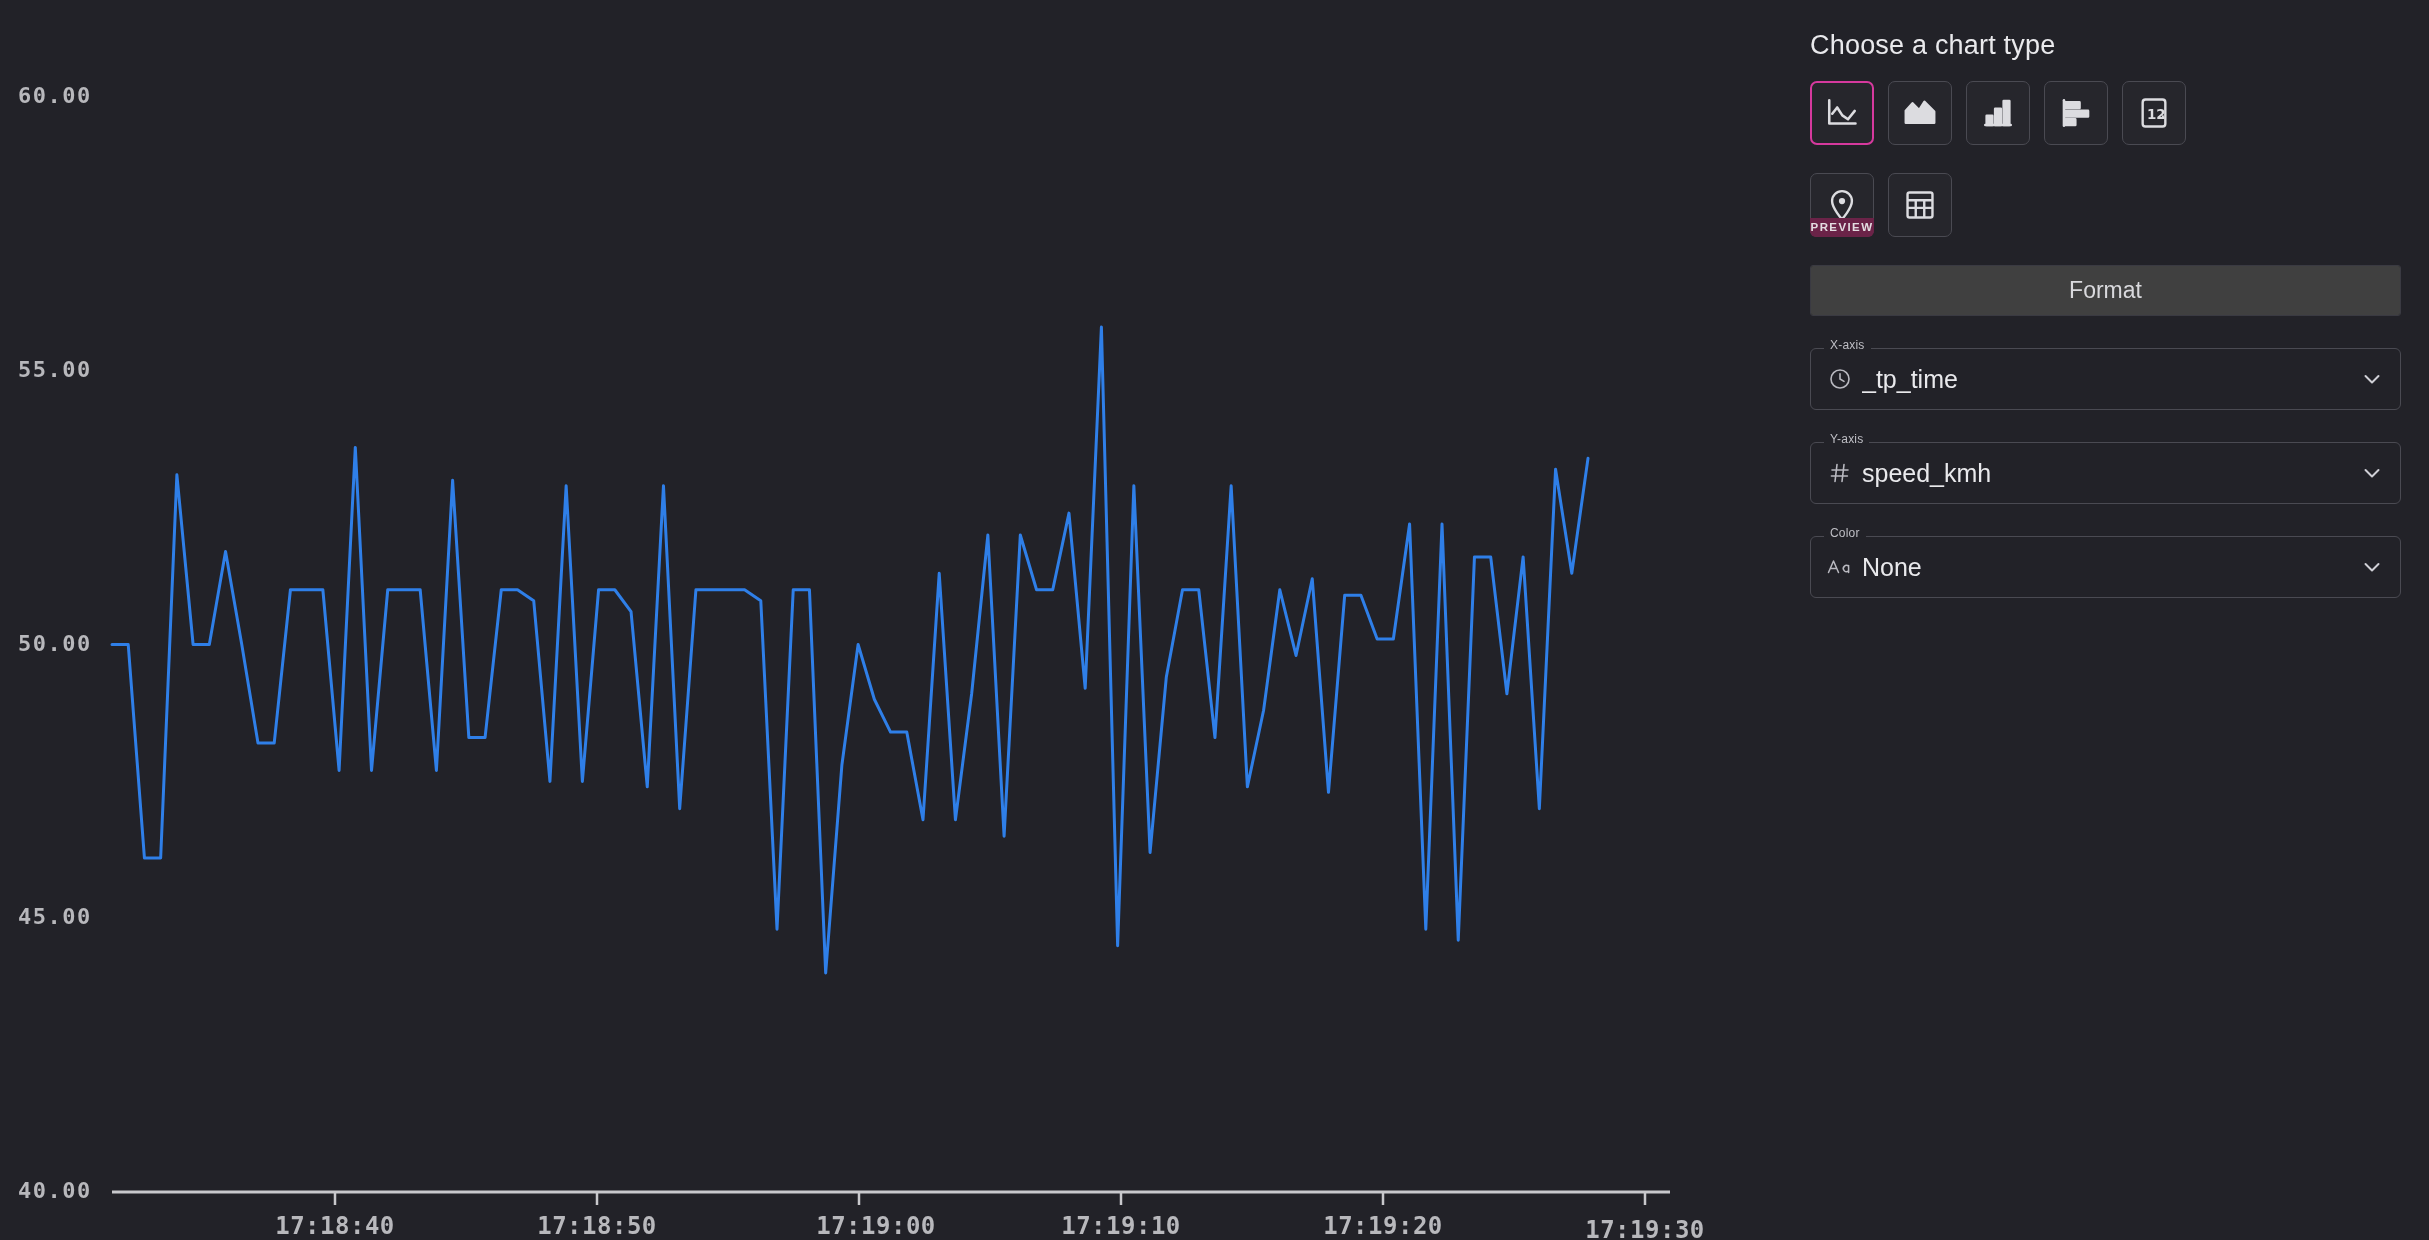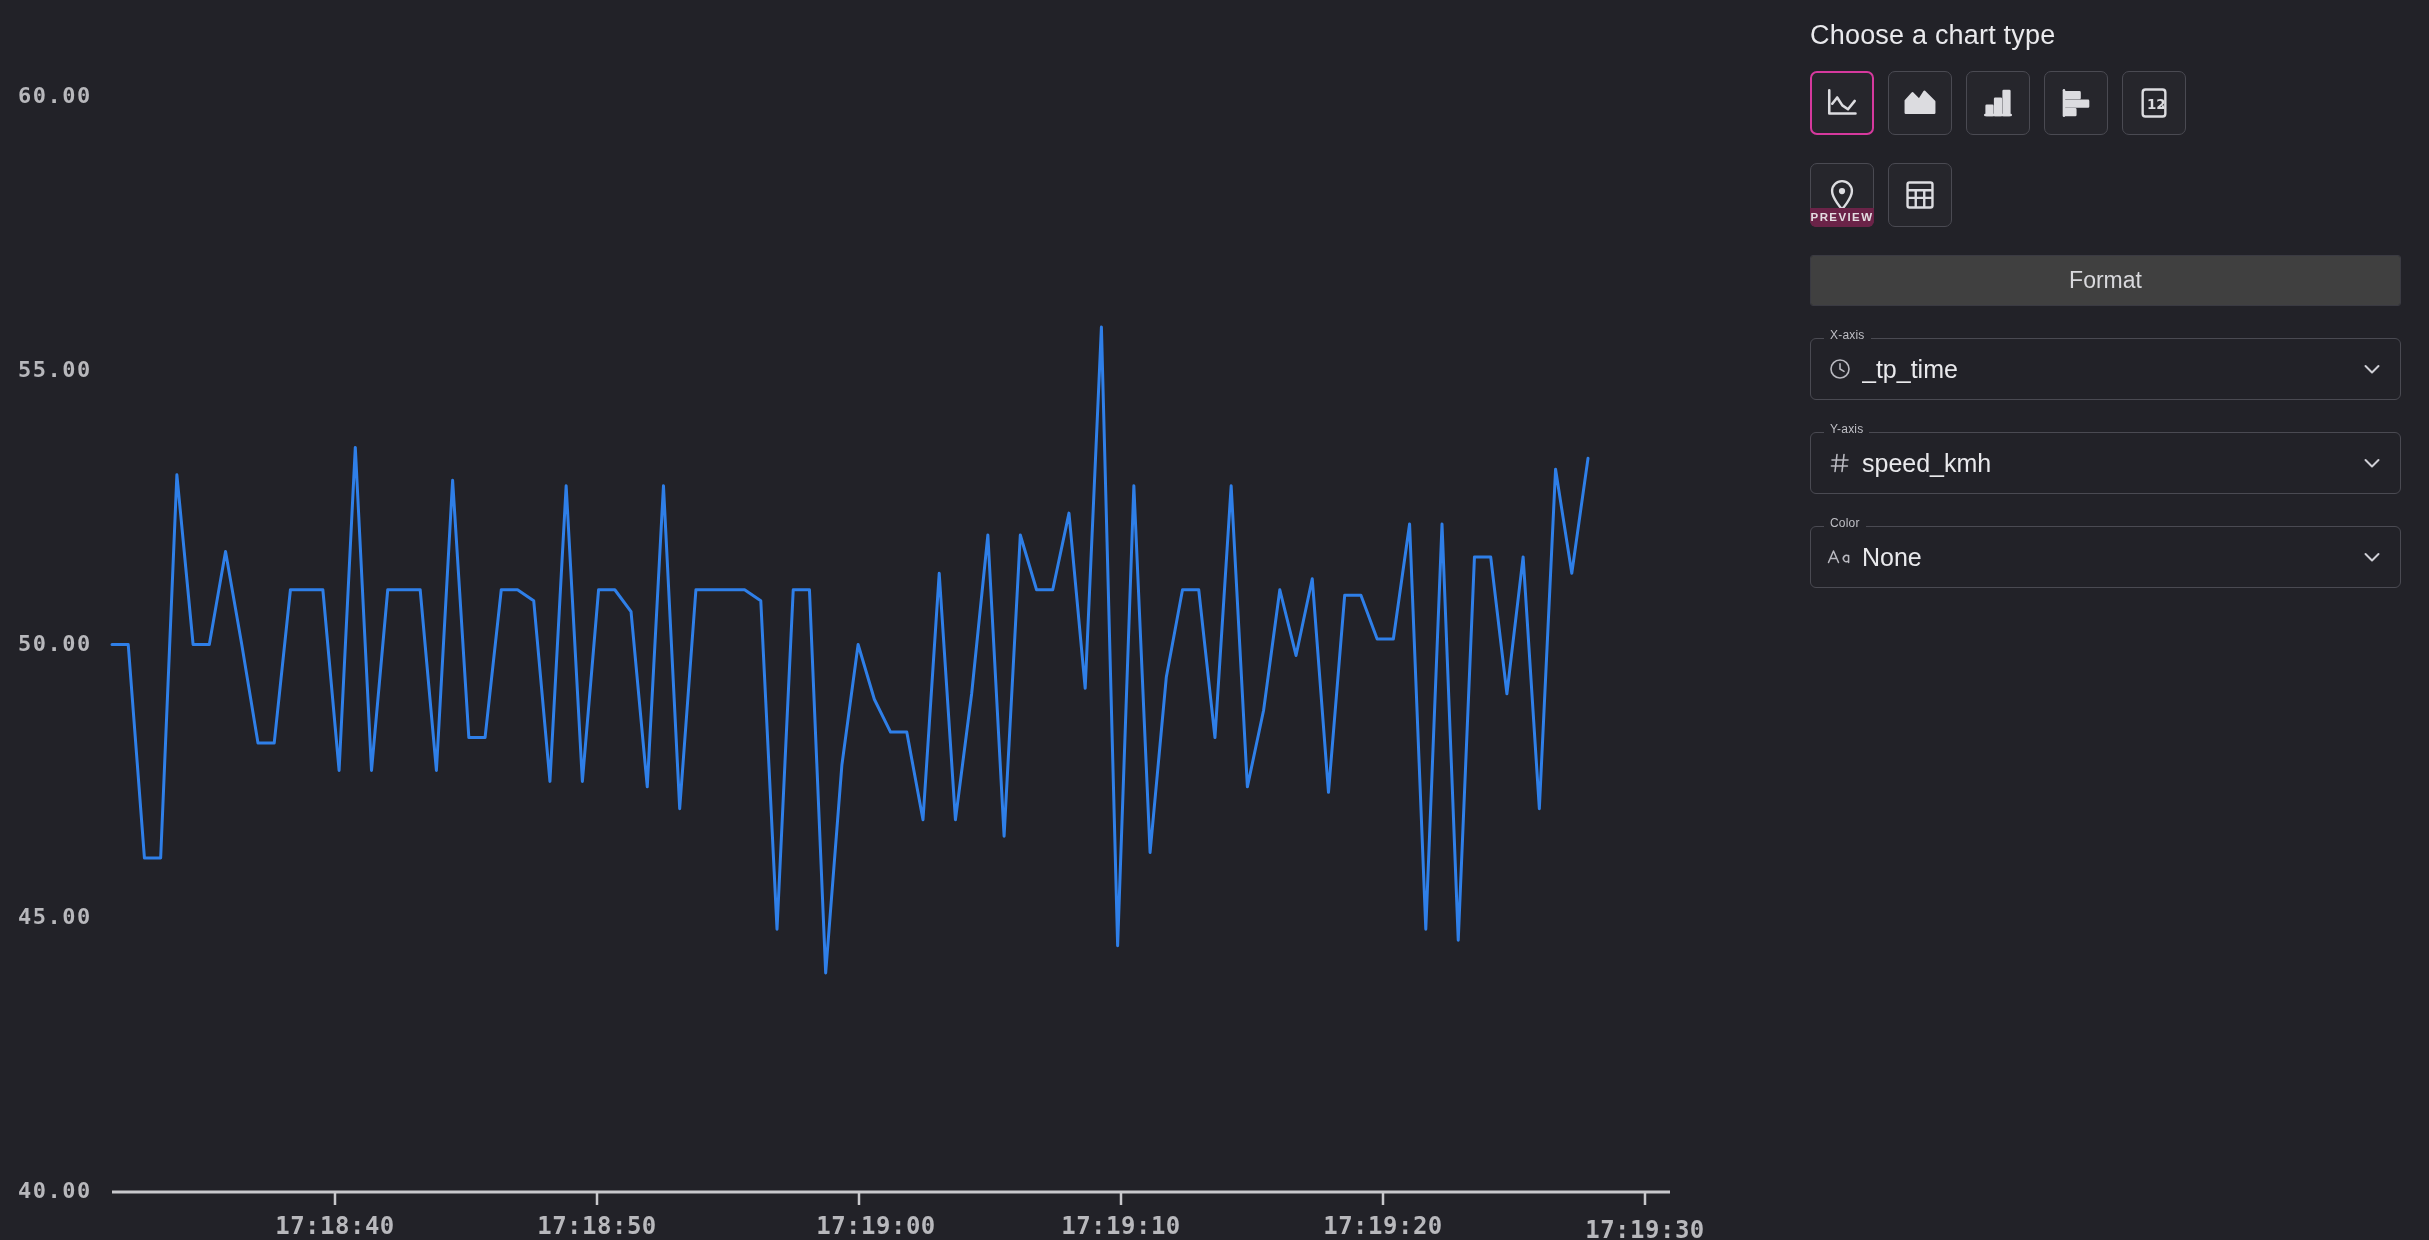--- a/index.html
+++ b/index.html
@@ -38,21 +38,21 @@
     color: #b8b8bc;
     white-space: nowrap;
     transform: translateX(-50%);
   }
 
   
   .side-pane {
     width: 639px; height: 1240px;
     background: #222228;
     flex: none;
-    padding: 6px 28px 0 20px;
+    padding: 16px 28px 0 20px;
     position: relative;
   }
   .panel-title {
     margin-top: 14px;
     margin-left: 0px;
     font-size: 27px;
     color: #e9e9ec;
     font-weight: 400;
     letter-spacing: 0.2px;
   }

